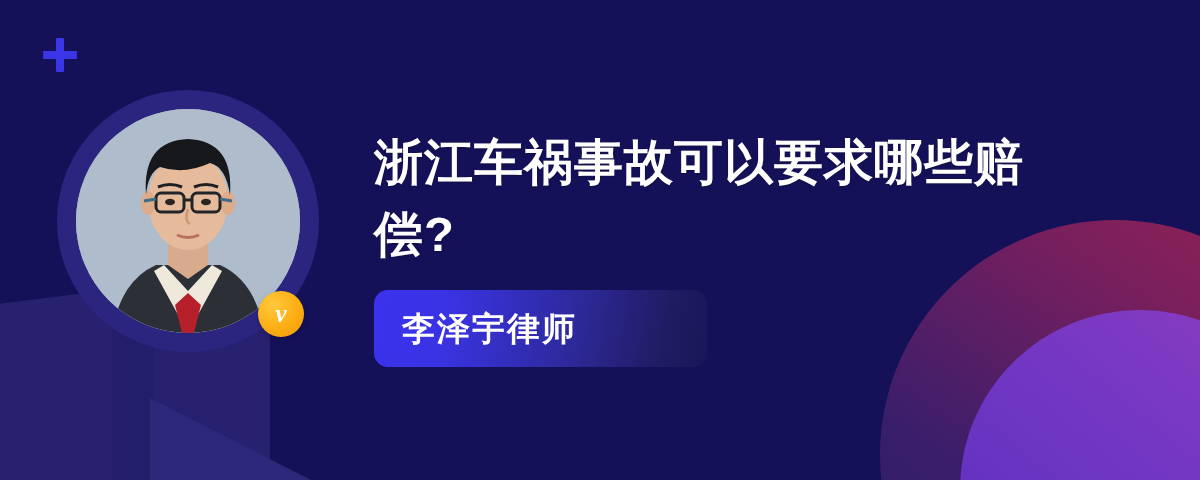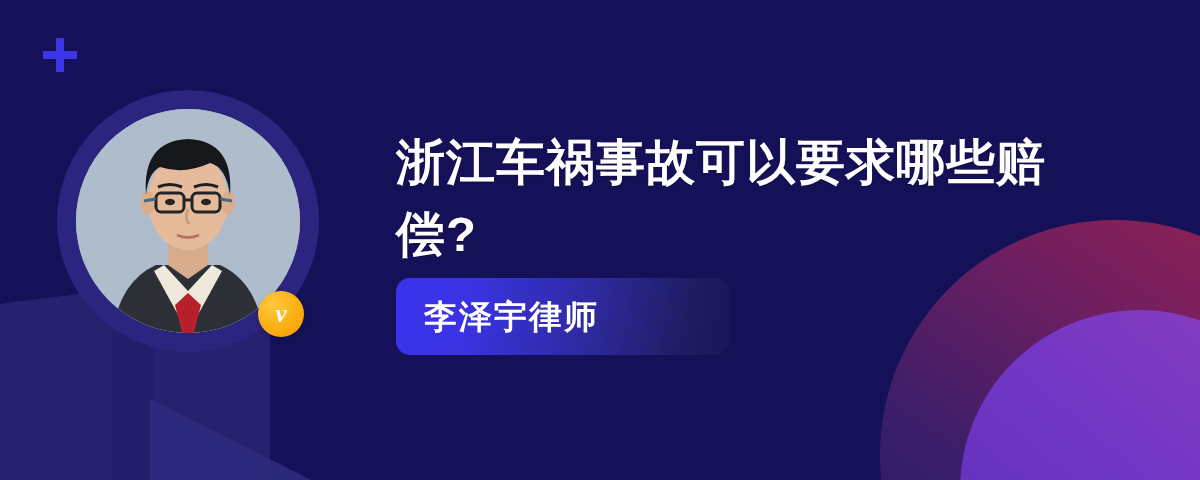--- a/index.html
+++ b/index.html
@@ -144,38 +144,38 @@
     font-weight: bold;
     font-style: italic;
     line-height: 1;
     font-family: "Liberation Serif", "DejaVu Serif", serif;
     transform: translateY(-1px);
   }
 
   
   .content {
     position: absolute;
-    left: 396px;
+    left: 374px;
     top: 126px;
     width: 700px;
   }
 
   .headline {
     margin: 0;
     color: #ffffff;
     font-size: 49px;
     font-weight: bold;
     line-height: 72px;
     letter-spacing: 1px;
     white-space: pre-wrap;
     text-shadow: 0 1px 2px rgba(0,0,0,0.25);
   }
 
   .name-badge {
-    margin-top: 8px;
+    margin-top: 20px;
     display: inline-block;
     min-width: 333px;
     padding: 22px 30px 22px 28px;
     border-radius: 14px;
     background: linear-gradient(100deg, #3a32ee 0%, #3a33e3 22%, #2e2a9e 58%, #201c63 86%, #1a1658 100%);
   }
   .name-badge .name-text {
     color: #ffffff;
     font-size: 33px;
     font-weight: bold;

